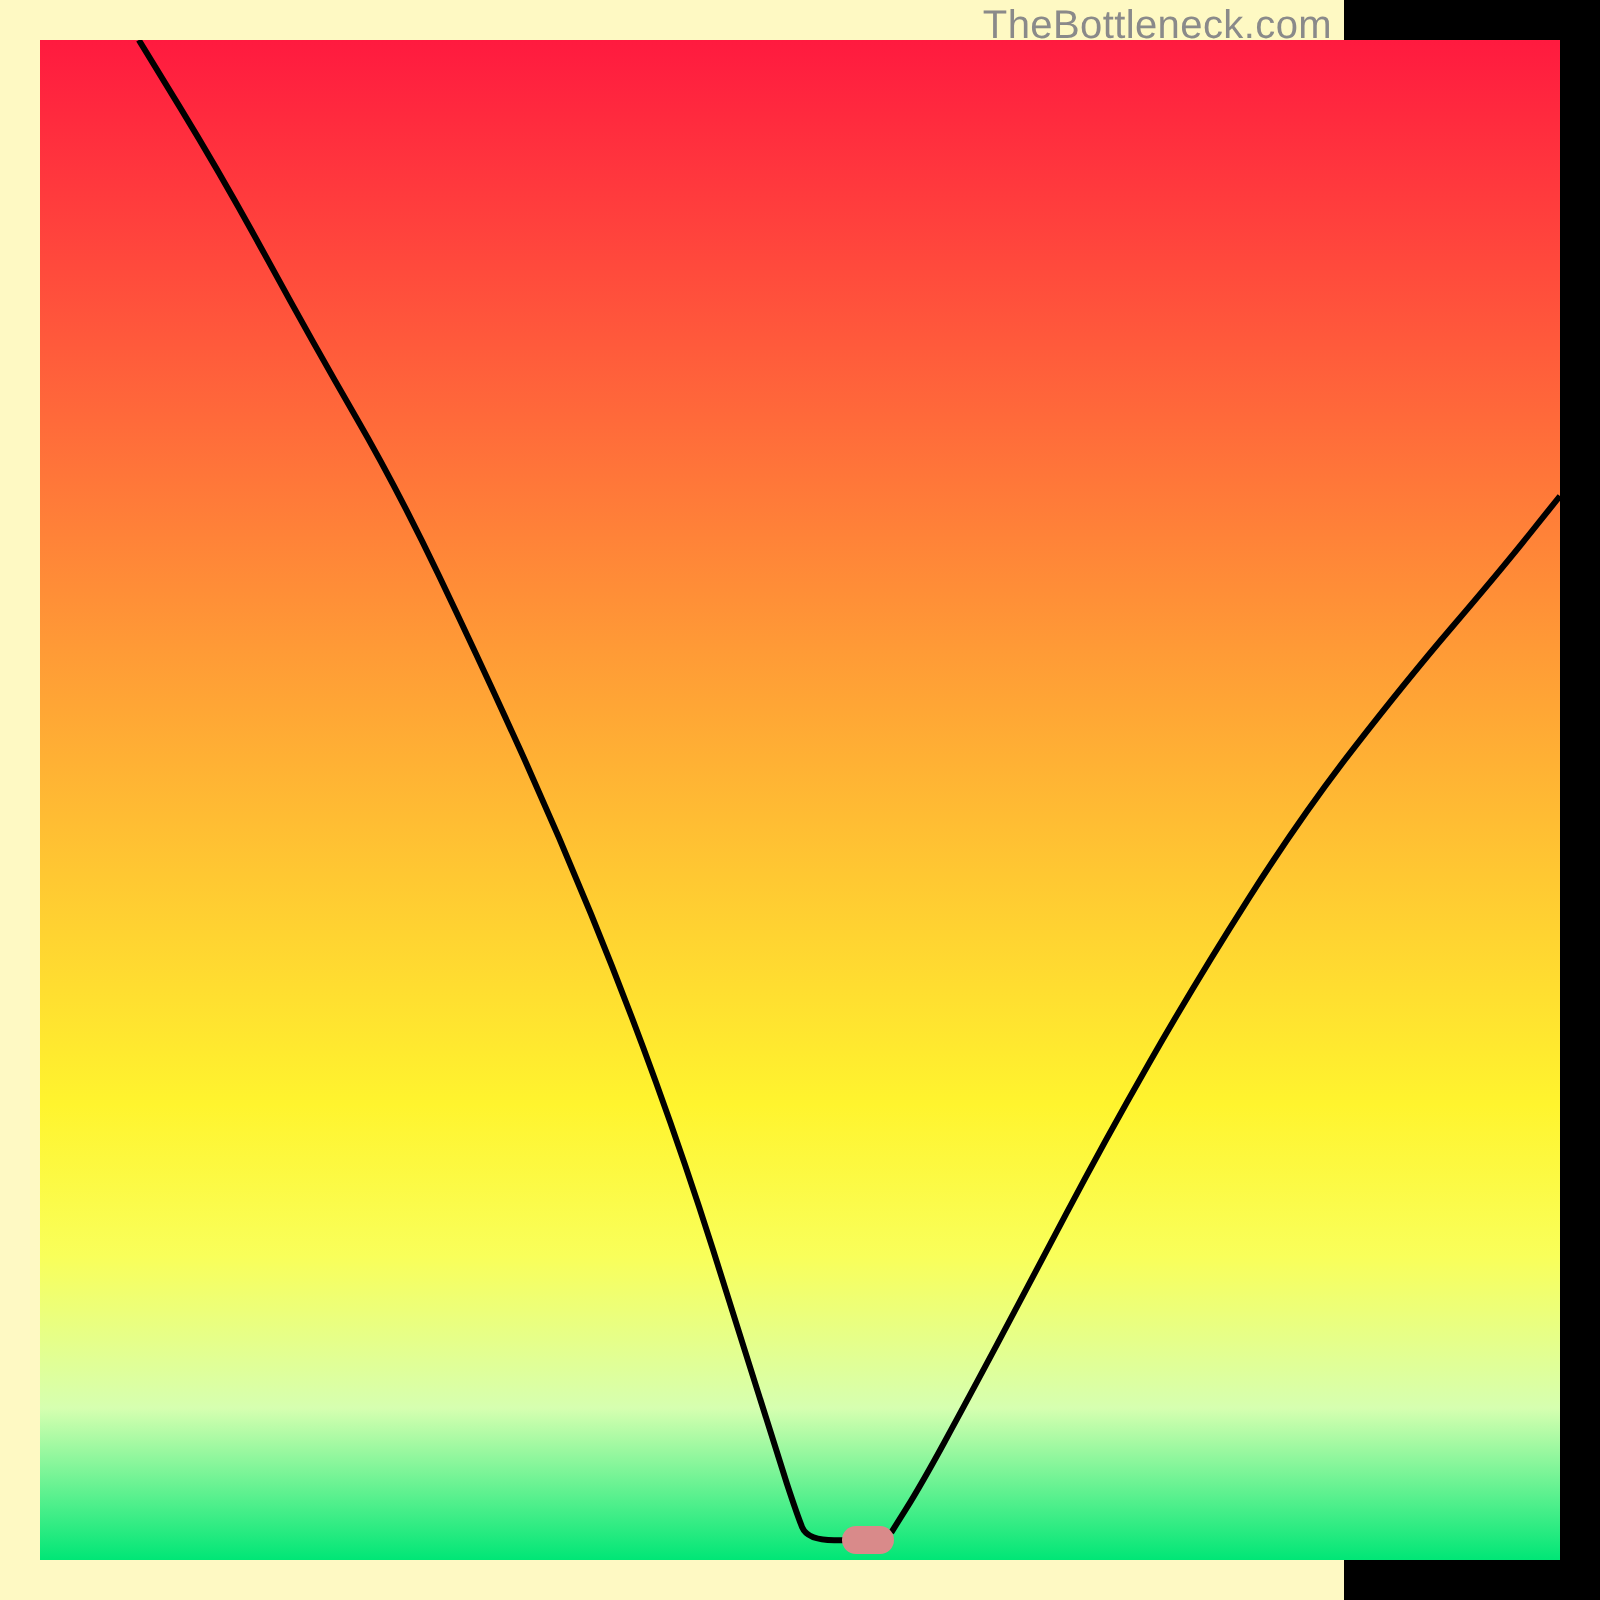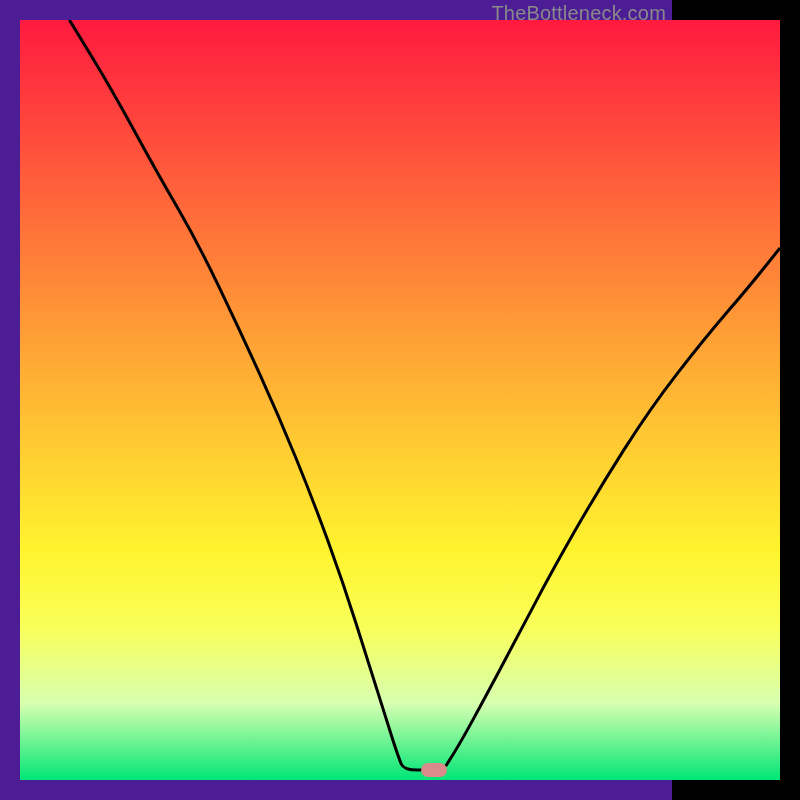--- a/index.html
+++ b/index.html
@@ -8,21 +8,21 @@
     width: 800px;
     height: 800px;
     background: #000;
     overflow: hidden;
     font-family: Arial, Helvetica, sans-serif;
   }
   .frame {
     position: relative;
     width: 672px;
     height: 800px;
-    background: #4c1d95;
+    background: #fef9c3;
     text-decoration: underline;
   }
   .plot-area {
     position: absolute;
     left: 20px;
     top: 20px;
     width: 760px;
     height: 760px;
     
     background: linear-gradient(

